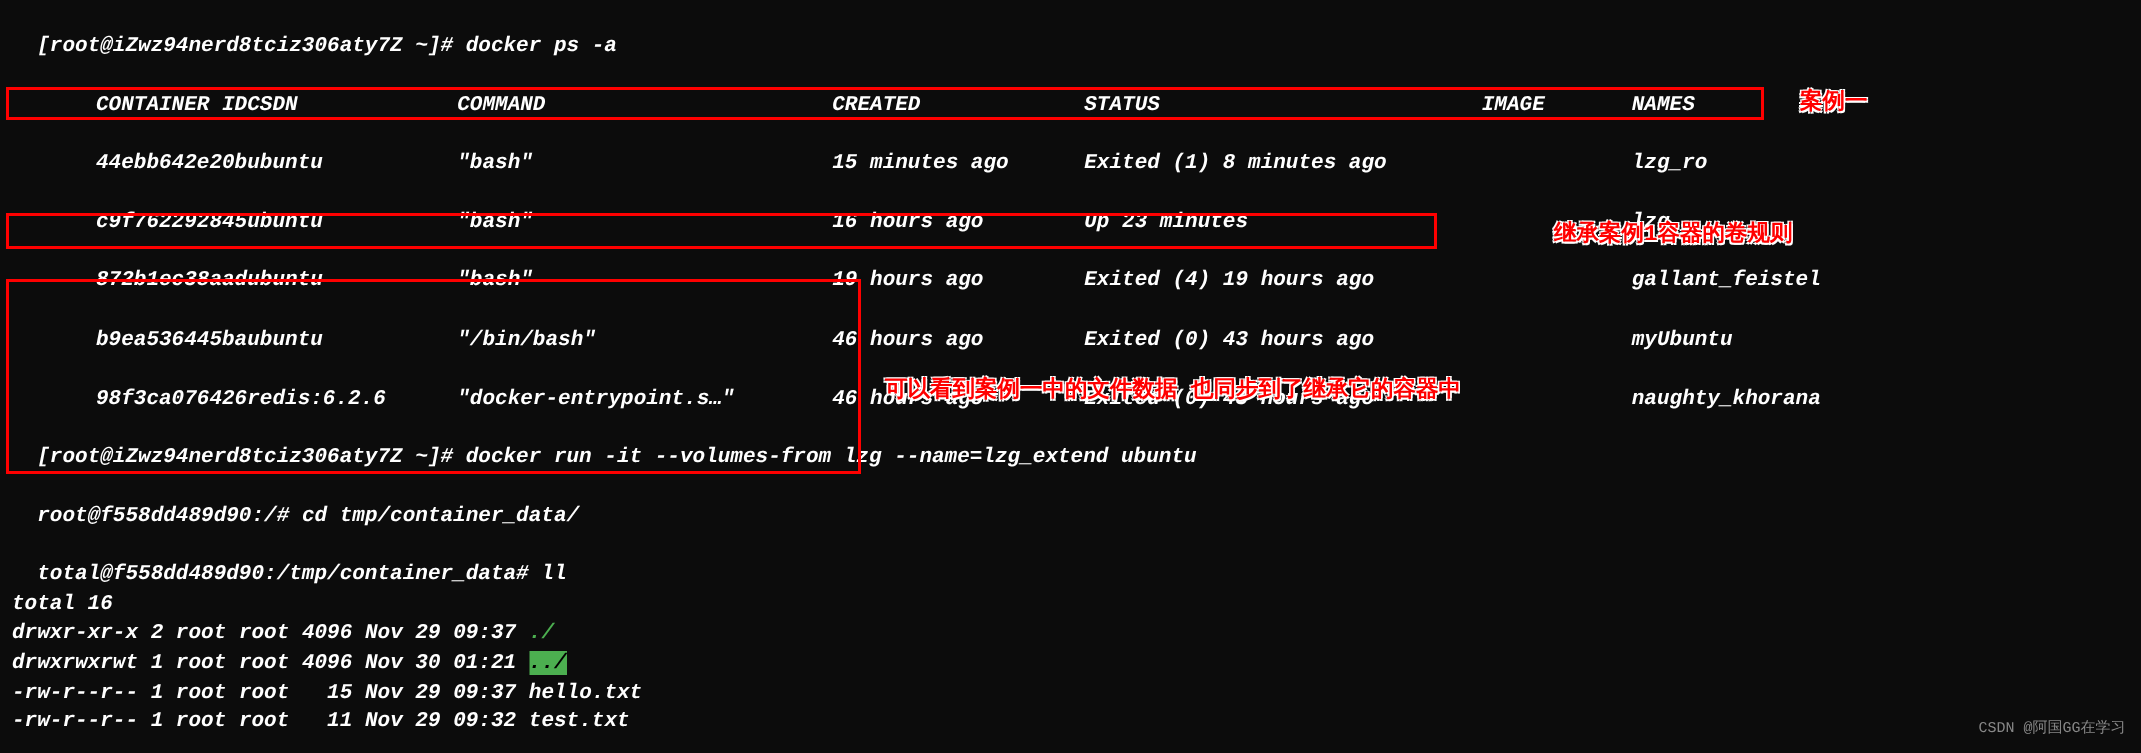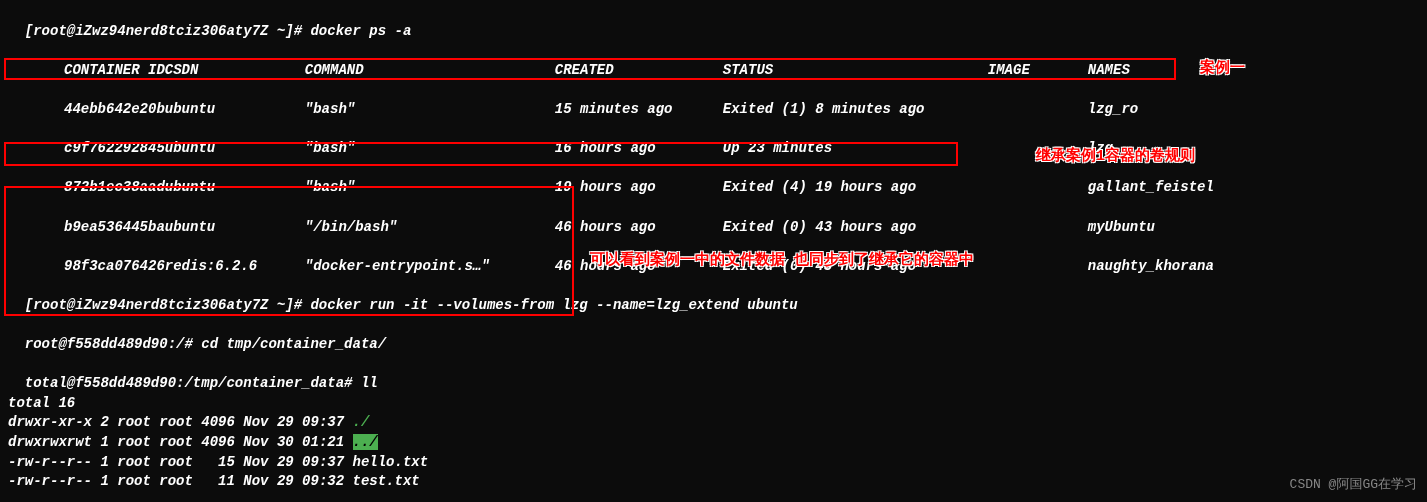--- a/index.html
+++ b/index.html
@@ -43,21 +43,21 @@
     }
     .green-dot {
       color: #4caf50;
     }
     .watermark {
       position: absolute;
       bottom: 8px;
       right: 10px;
       color: #888;
       font-style: normal;
-      font-size: 13px;
+      font-size: 10px;
     }
     .col-id { display:inline-block; width:140px;text-align:right; }
     .col-image { display:inline-block; width:140px; }
     .col-cmd { display:inline-block; width:250px; }
     .col-created { display:inline-block; width:168px; }
     .col-status { display:inline-block; width:265px; }
     .col-ports { display:inline-block; width:100px; }
     .col-names { display:inline-block; }
   </style>
 </head>

